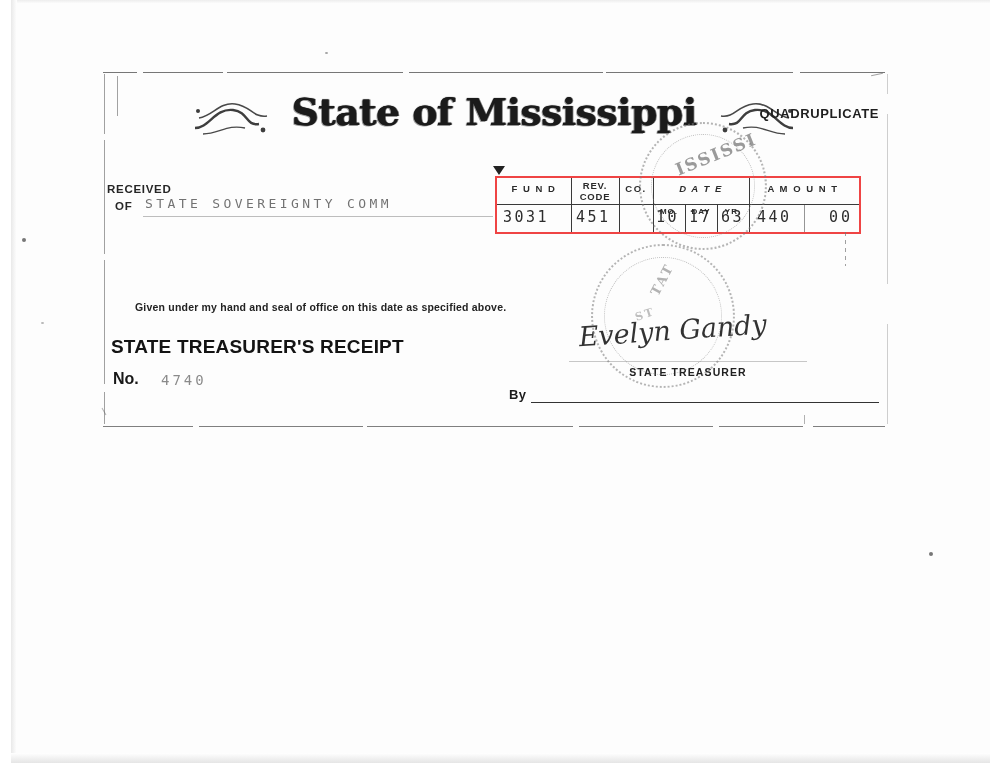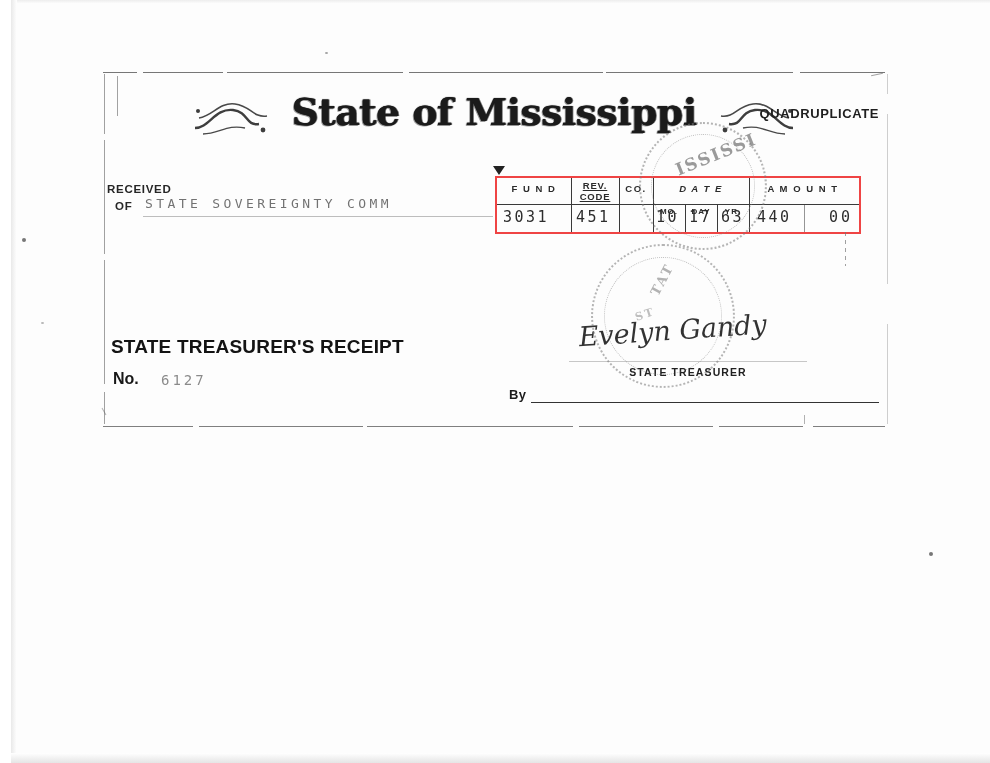--- a/index.html
+++ b/index.html
@@ -229,21 +229,21 @@
   .gh {
     position: absolute;
     top: 5px;
     font-size: 9.5px;
     font-weight: bold;
     letter-spacing: 1.5px;
     color: #2b2b2b;
     text-align: center;
     white-space: nowrap;
   }
-  .gh.two-line { top: 2px; line-height: 11px; letter-spacing: .8px; text-decoration: underline; }
+  .gh.two-line { top: 2px; line-height: 11px; letter-spacing: .8px; }
   .gh-sub {
     position: absolute;
     top: 29px;
     font-size: 8px;
     font-weight: bold;
     letter-spacing: 1px;
     color: #2b2b2b;
     text-align: center;
     white-space: nowrap;
   }
@@ -527,24 +527,25 @@
       <div class="gv" style="left:159px;">10</div>
       <div class="gv" style="left:192px;">17</div>
       <div class="gv" style="left:224px;">63</div>
 
       <div class="amount-tick"></div>
       <div class="gv" style="left:260px;">440</div>
       <div class="amount-val">00</div>
     </div>
     <div class="grid-tailtick"></div>
 
+    <div class="sentence-2">Given under my hand and seal of office on this date as specified above.</div>
 
     <div class="treasurer-receipt-title">STATE TREASURER'S RECEIPT</div>
     <div class="no-label">No.</div>
-    <div class="no-value">6127</div>
+    <div class="no-value">4740</div>
 
     <div class="signature">Evelyn Gandy</div>
     <div class="sig-rule"></div>
     <div class="state-treasurer-label">STATE TREASURER</div>
     <div class="by-label">By</div>
     <div class="by-rule"></div>
 
     <div class="seal seal-a">
       <div class="seal-a-inner"></div>
     </div>

